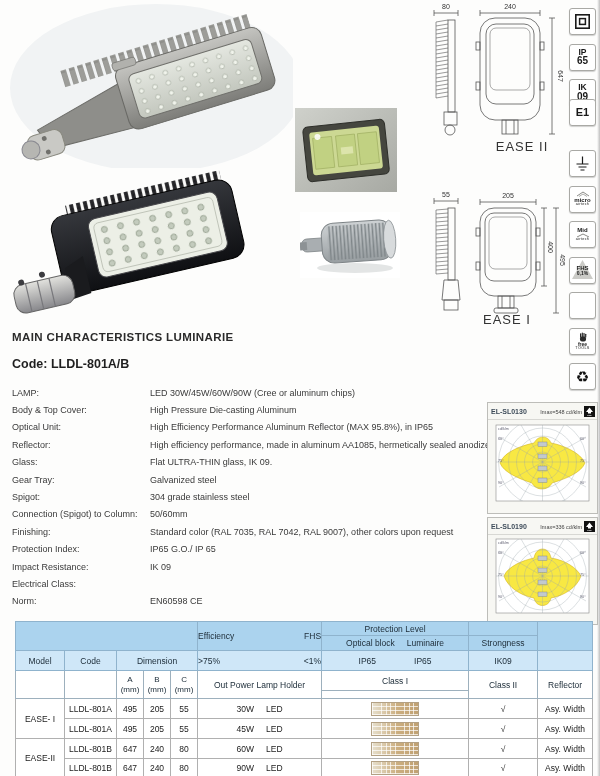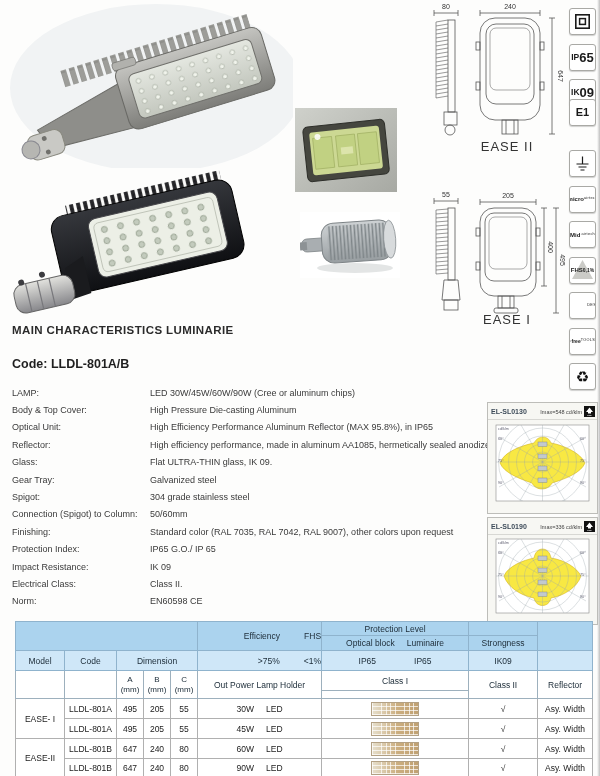--- a/index.html
+++ b/index.html
@@ -2,29 +2,29 @@
 <html><head>
 <meta charset="utf-8">
 <style>
   html,body{margin:0;padding:0;background:#fff;}
   .page{position:relative;width:600px;height:776px;background:#fdfdfc;font-family:"Liberation Sans",sans-serif;overflow:hidden;}
   .abs{position:absolute;}
   .scan-edge{position:absolute;right:0;top:0;width:3px;height:776px;background:linear-gradient(to left,#bfbfbf,rgba(191,191,191,0));}
 
   
   .badge{position:absolute;left:569px;width:27px;height:27px;background:#fff;border:1px solid #a9a9a5;border-radius:3px;
-         box-shadow:0 1px 1px rgba(0,0,0,.18);display:flex;flex-direction:row;align-items:center;justify-content:center;
+         box-shadow:0 1px 1px rgba(0,0,0,.18);display:flex;flex-direction:column;align-items:center;justify-content:center;
          font-size:8px;line-height:1;color:#1a1a1a;box-sizing:border-box;overflow:hidden;}
   .badge .b1{font-weight:bold;font-size:8.5px;}
-  .badge .b2{font-size:13px;font-weight:bold;}
+  .badge .b2{font-size:10px;font-weight:bold;}
   .badge .tiny1{font-weight:bold;font-size:6px;}
   .badge .tiny2{font-size:3.8px;letter-spacing:.3px;}
 
   
-  .main-title{position:absolute;left:12px;top:324px;font-size:11.5px;font-weight:600;color:#2b2b2b;letter-spacing:.4px;}
+  .main-title{position:absolute;left:12px;top:331px;font-size:11.5px;font-weight:600;color:#2b2b2b;letter-spacing:.4px;}
   .code-title{position:absolute;left:12px;top:357px;font-size:12.5px;font-weight:700;color:#1f1f1f;}
   .specs{position:absolute;left:12px;top:384px;width:470px;}
   .spec-row{display:flex;height:17.4px;align-items:center;font-size:9px;color:#3a3a3a;}
   .spec-label{width:138px;flex:none;}
   .spec-value{flex:1;white-space:nowrap;}
 
   
   .draw-label{position:absolute;font-size:13px;color:#333;letter-spacing:1px;text-align:center;width:120px;}
 
   
@@ -33,21 +33,21 @@
   .photo-box .pcode{font-size:7px;font-weight:bold;color:#3d4b59;flex:1;}
   .photo-box .imax{font-size:5.5px;color:#444;margin-right:2px;}
 
   
   table.spec-table{border-collapse:collapse;table-layout:fixed;width:577px;font-size:8.5px;color:#20303c;}
   .spec-table td{border:1px solid #8fb3cd;text-align:center;vertical-align:middle;padding:0;overflow:hidden;}
   .spec-table td.hb{background:#abd3ee;}
   .spec-table td.hl{background:#cfe7f8;}
   .spec-table td.hw{background:#fff;border-color:#9db0bd;}
   .spec-table td.dc{background:#fff;border-color:#b0b0b0;color:#222;}
-  .gapA{display:flex;justify-content:flex-end;gap:24px;}
+  .gapA{display:flex;justify-content:space-between;gap:4px;}
   .gapB{display:flex;justify-content:center;gap:12px;}
   .gapC{display:flex;justify-content:center;gap:38px;}
   .mm-cell{line-height:1.15;font-size:8px;}
   .led-module{width:46px;height:12px;margin:0 auto;border:1px solid #b3a184;
     background:
       repeating-linear-gradient(90deg, rgba(255,255,255,.7) 0 .8px, rgba(255,255,255,0) .8px 4.6px),
       repeating-linear-gradient(0deg, rgba(255,255,255,.7) 0 .8px, rgba(255,255,255,0) .8px 4px),
       linear-gradient(90deg,#e6dfcc,#cbae80 55%,#c0a172);}
   .classI-split .topcell{height:19px;display:flex;align-items:center;justify-content:center;border-bottom:1px solid #9db0bd;}
   .classI-split .botcell{height:7px;}
@@ -208,21 +208,21 @@
       <line x1="82" y1="116" x2="82" y2="130"></line>
         <line x1="90" y1="116" x2="90" y2="130"></line>
       <line x1="128" y1="14" x2="128" y2="130"></line>
         <line x1="125" y1="14" x2="131" y2="14"></line>
         <line x1="125" y1="130" x2="131" y2="130"></line>
     </g>
     <text x="22" y="5" font-size="7" fill="#333" text-anchor="middle">80</text>
     <text x="86" y="5" font-size="7" fill="#333" text-anchor="middle">240</text>
     <text x="134" y="72" font-size="7" fill="#333" text-anchor="middle" transform="rotate(90 134 72)">647</text>
   </svg>
-  <div class="abs draw-label" style="left:447px;top:139px;">EASE II</div>
+  <div class="abs draw-label" style="left:462px;top:139px;">EASE II</div>
 
   <svg class="abs" style="left:424px;top:190px;" width="142" height="128" viewBox="0 0 142 128">
     <g stroke="#555" stroke-width="0.8" fill="none">
       <line x1="10" y1="11" x2="34" y2="11"></line>
         <line x1="10" y1="8" x2="10" y2="14"></line>
         <line x1="34" y1="8" x2="34" y2="14"></line>
       <rect x="24" y="18" width="7" height="72"></rect>
       <g stroke-width="0.6">
         <line x1="12" y1="20" x2="24" y2="19"></line>
           <line x1="12" y1="24" x2="24" y2="23"></line>
@@ -389,21 +389,20 @@
     <div class="spec-row">
         <span class="spec-label">Protection Index:</span>
         <span class="spec-value">IP65 G.O./ IP 65</span>
       </div>
     <div class="spec-row">
         <span class="spec-label">Impact Resistance:</span>
         <span class="spec-value">IK 09</span>
       </div>
     <div class="spec-row">
         <span class="spec-label">Electrical Class:</span>
-        <span class="spec-value">Class II.</span>
       </div>
     <div class="spec-row">
         <span class="spec-label">Norm:</span>
         <span class="spec-value">EN60598 CE</span>
       </div>
   </div>
 
   <div class="photo-box" style="top:402px;height:112px;">
     <div class="hd">
       <span class="pcode">EL-SL0130</span>

